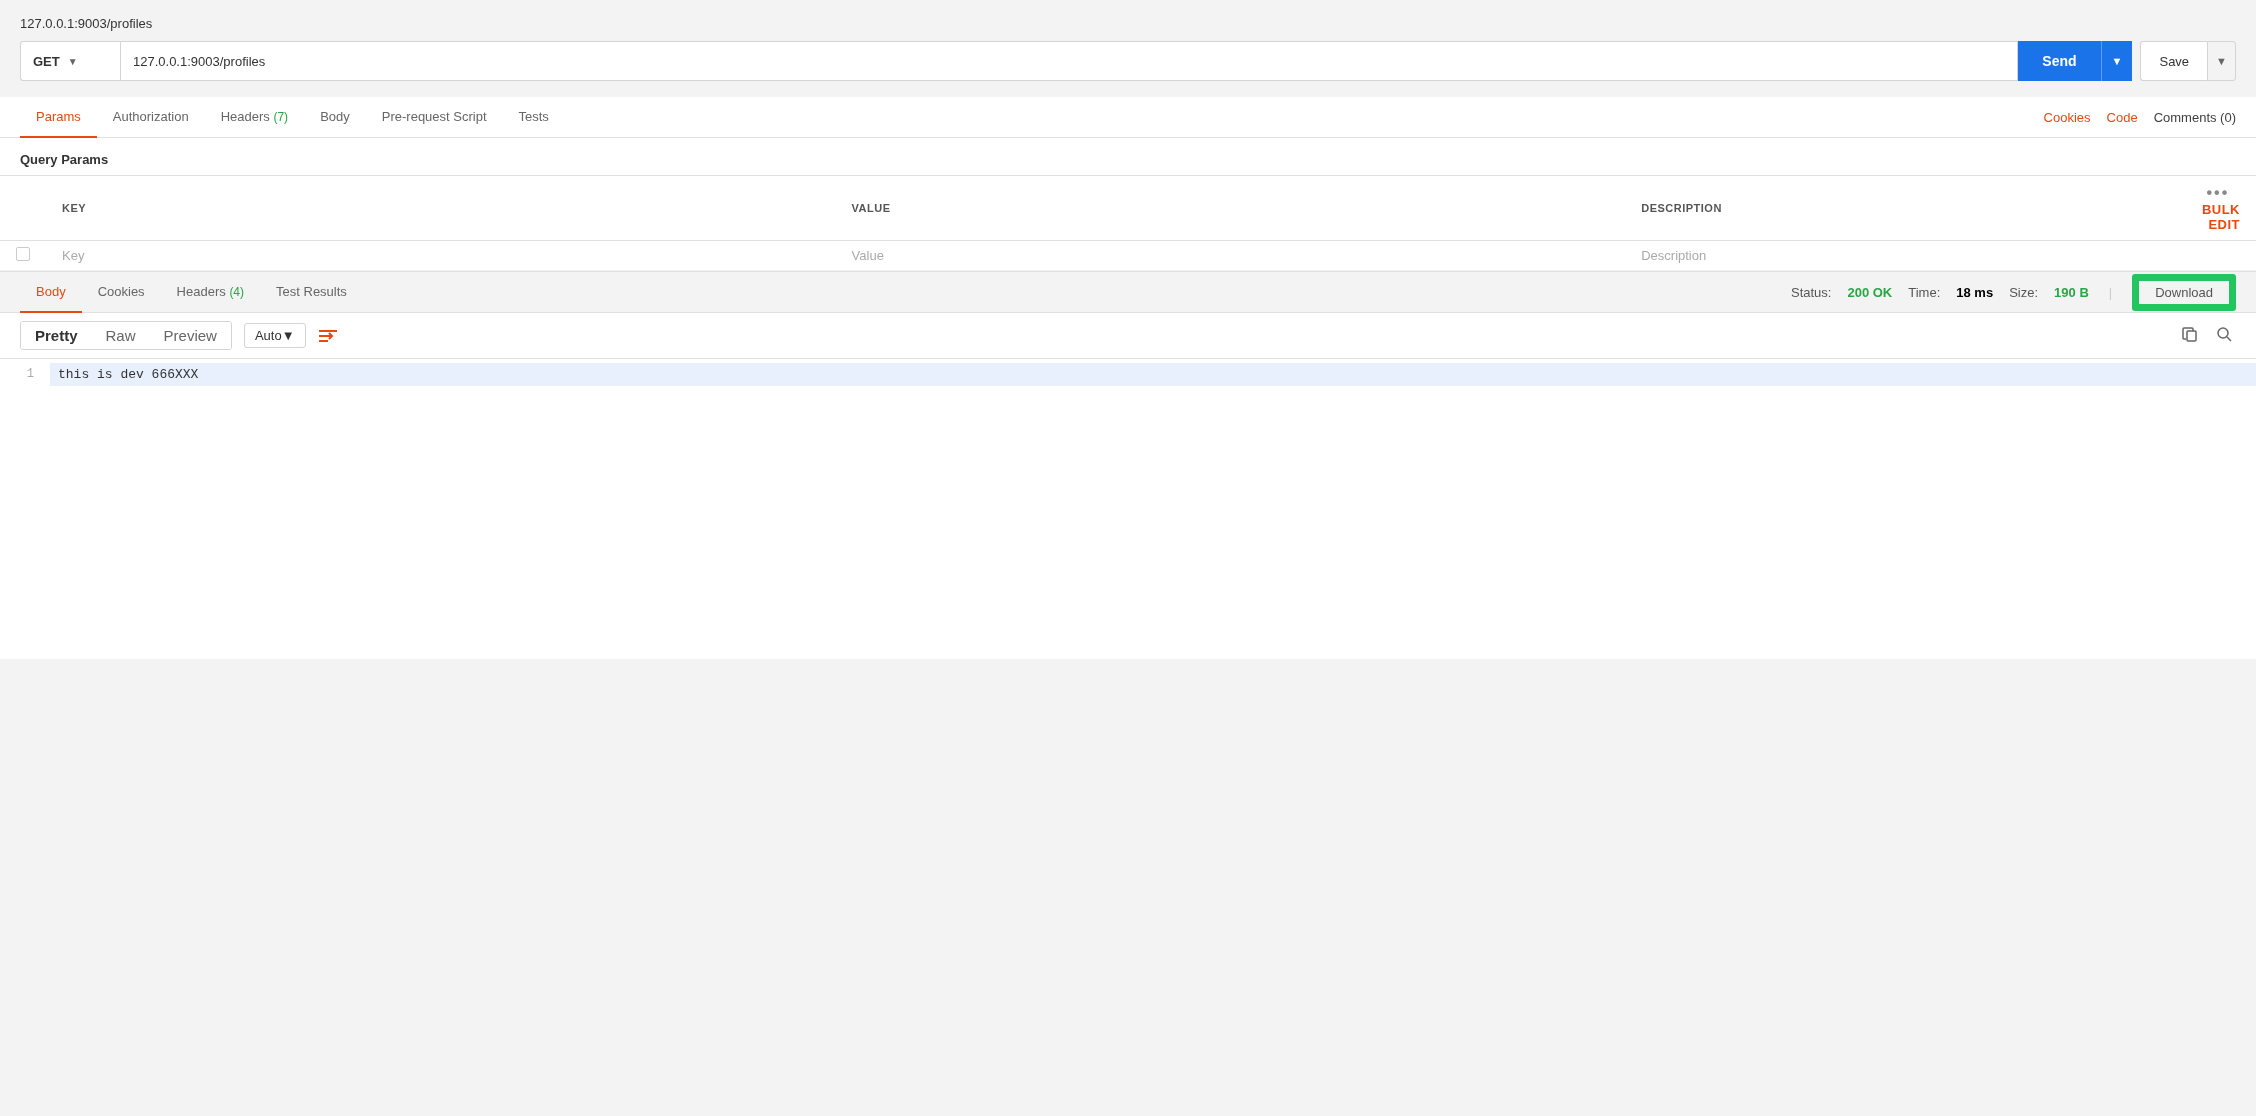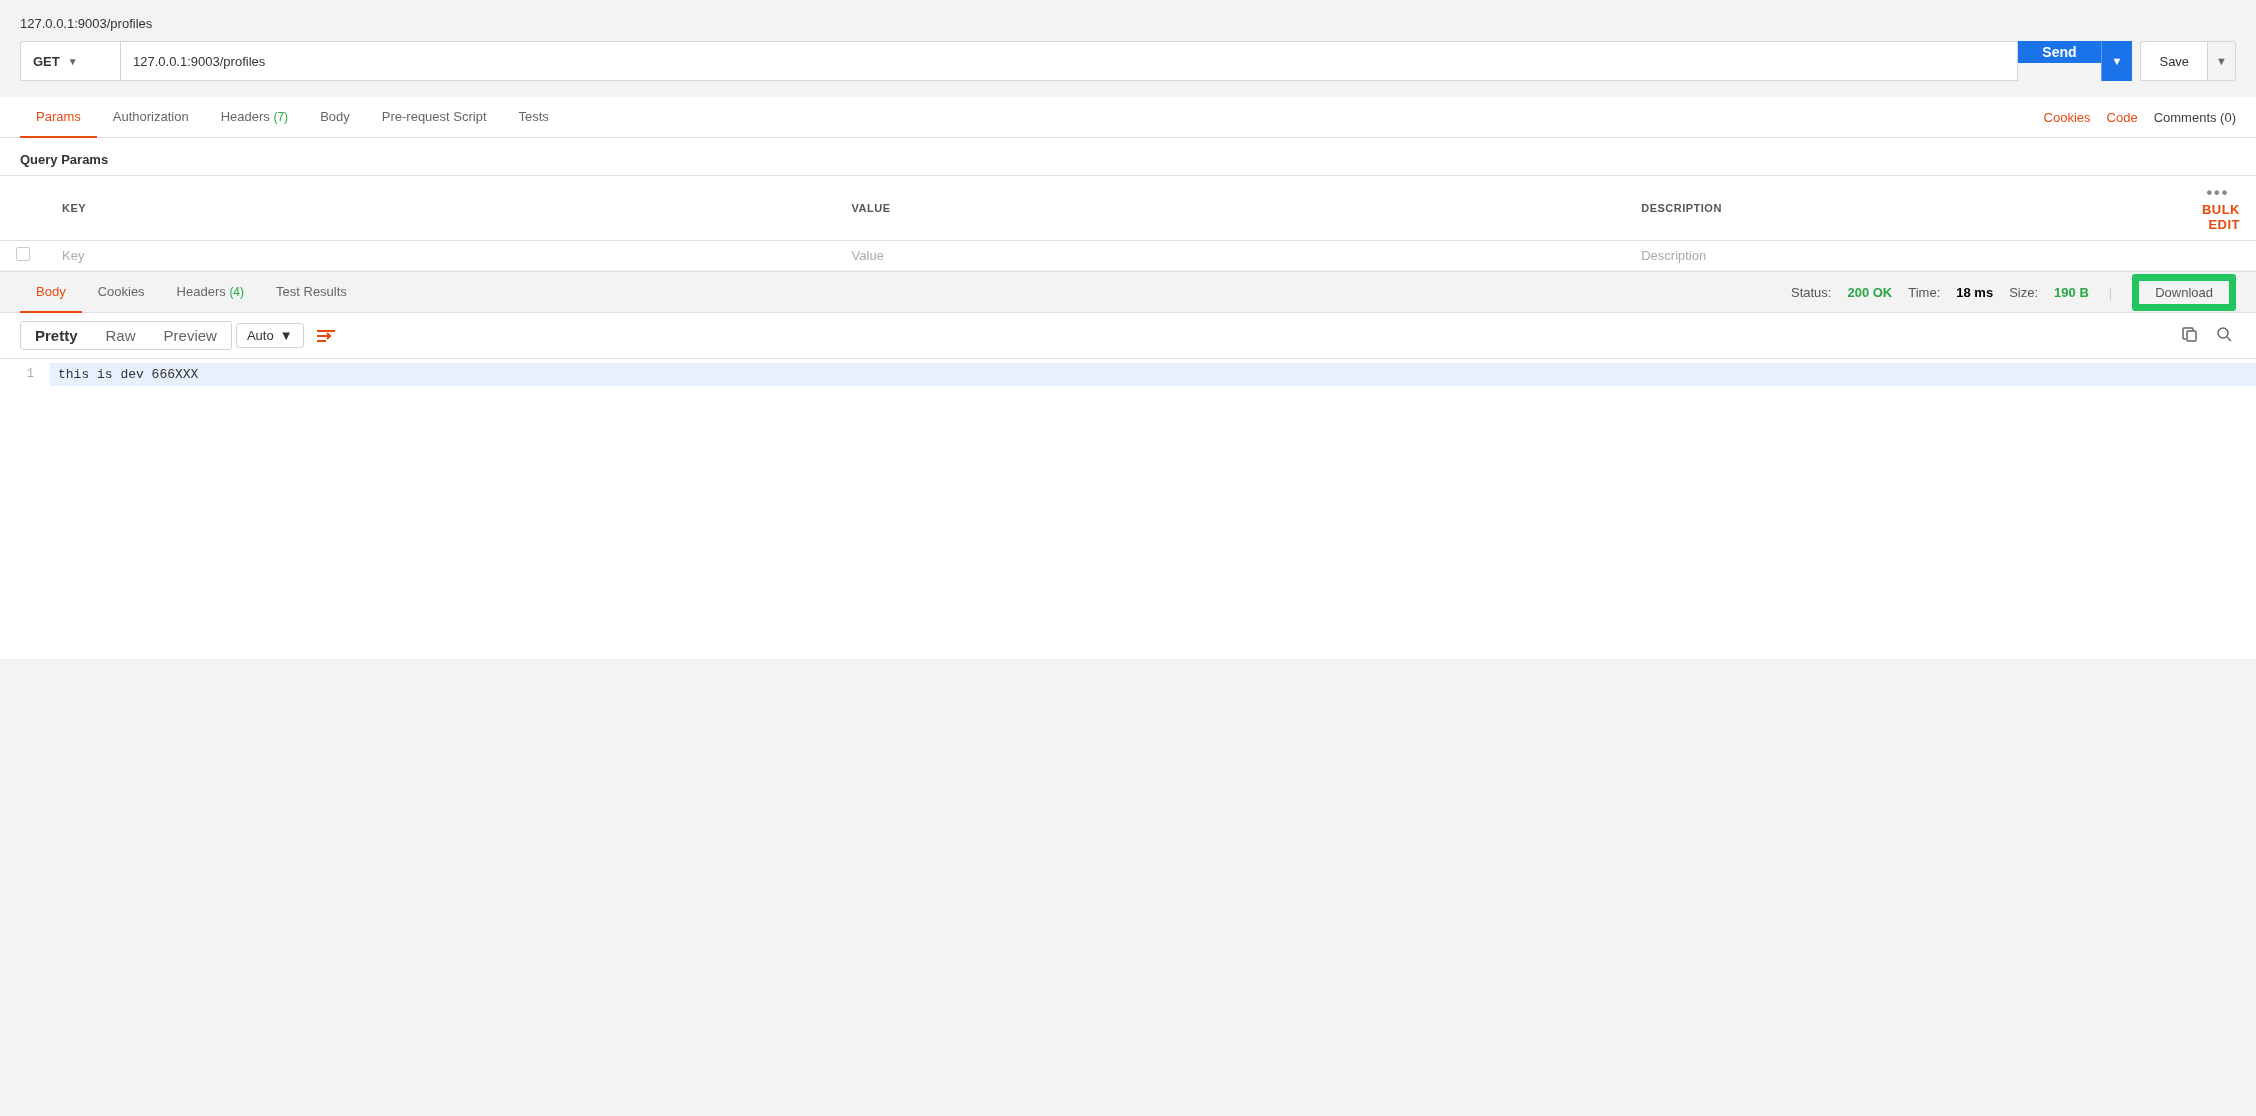--- a/index.html
+++ b/index.html
@@ -62,21 +62,21 @@
       height: 40px;
     }
     .send-btn {
       background: #1a73e8;
       color: #fff;
       border: none;
       padding: 0 24px;
       font-size: 14px;
       font-weight: 600;
       cursor: pointer;
-      height: 22px;
+      height: 40px;
     }
     .send-arrow {
       background: #1a73e8;
       color: #fff;
       border: none;
       border-left: 1px solid rgba(255,255,255,0.3);
       padding: 0 10px;
       cursor: pointer;
       font-size: 11px;
       height: 40px;
@@ -273,28 +273,28 @@
       color: #666;
     }
     .format-btn.active {
       background: #fff;
       color: #333;
       font-weight: 600;
     }
     .auto-select {
       display: flex;
       align-items: center;
-      gap: 6px;
       background: #fff;
       border: 1px solid #d4d4d4;
       border-radius: 3px;
       padding: 4px 10px;
       font-size: 13px;
       color: #333;
       cursor: pointer;
+      margin-left: 8px;
     }
     .wrap-btn {
       color: #e8490f;
       font-size: 18px;
       cursor: pointer;
       margin-left: 8px;
       border: none;
       background: transparent;
       display: flex;
       align-items: center;

